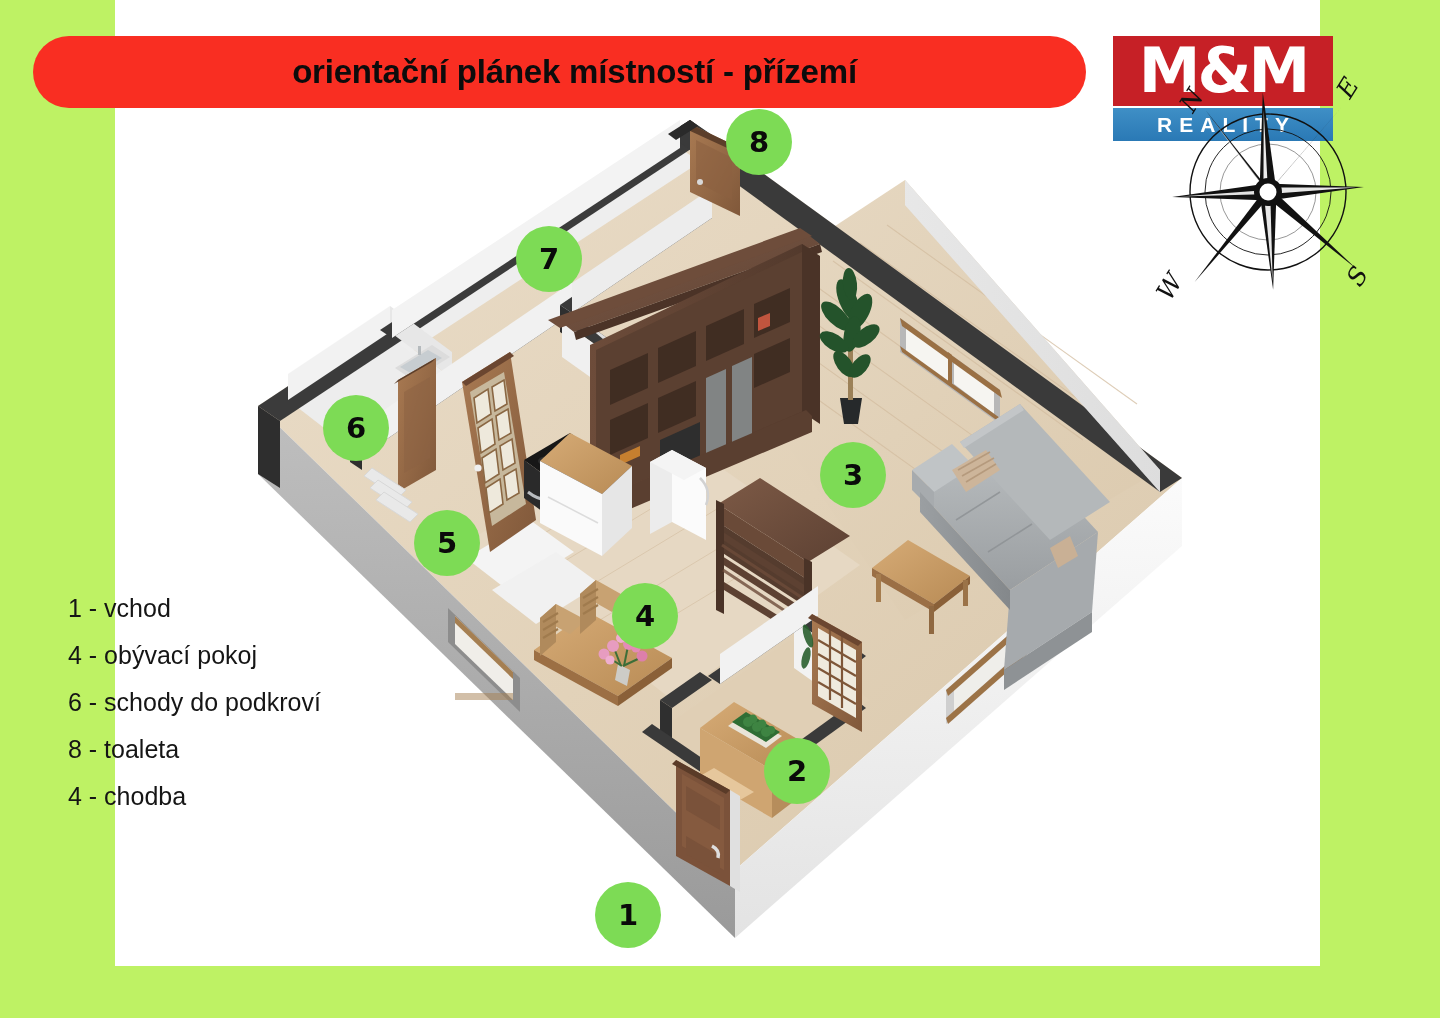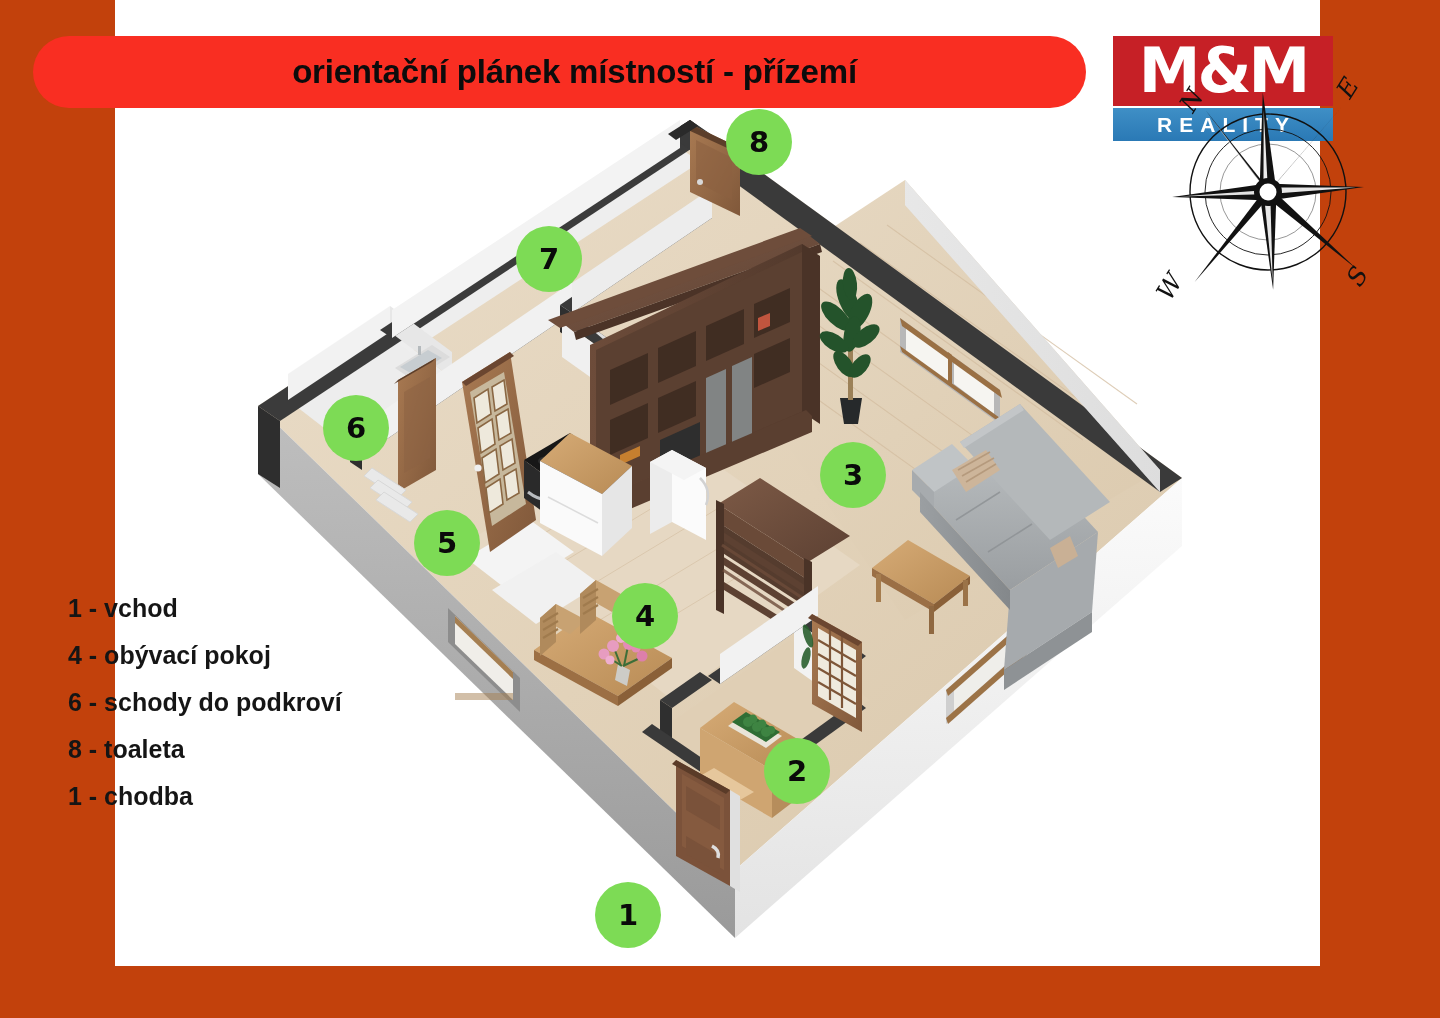--- a/index.html
+++ b/index.html
@@ -7,21 +7,21 @@
   html, body {
     margin: 0; padding: 0;
     width: 1440px; height: 1018px;
     overflow: hidden;
     background: #fcfcfc;
     font-family: "Liberation Sans", sans-serif;
   }
   #page {
     position: relative;
     width: 1440px; height: 1018px;
-    background: #c2410c;
+    background: #bef264;
   }
   
   #slide-panel {
     position: absolute;
     left: 115px; top: 0px;
     width: 1205px; height: 966px;
     background: #ffffff;
   }
 
   
@@ -87,21 +87,21 @@
   }
 
   
   #legend {
     position: absolute;
     left: 68px; top: 585px;
     z-index: 30;
   }
   .legend-row {
     font-size: 25px;
-    font-weight: bold;
+    font-weight: normal;
     color: #151515;
     line-height: 47px;
     white-space: nowrap;
   }
 
   
   #floorplan {
     position: absolute;
     left: 0px; top: 0px;
     width: 1440px; height: 1018px;
@@ -668,21 +668,21 @@
       <text x="210" y="226" transform="rotate(-58 210 226)">S</text>
       <text x="20" y="240" transform="rotate(-58 20 240)">W</text>
     </g>
   </svg>
 
   <div id="legend">
     <div class="legend-row">1 - vchod</div>
     <div class="legend-row">4 - obývací pokoj</div>
     <div class="legend-row">6 - schody do podkroví</div>
     <div class="legend-row">8 - toaleta</div>
-    <div class="legend-row">1 - chodba</div>
+    <div class="legend-row">4 - chodba</div>
   </div>
 
   <div id="markers-layer">
       <div class="marker" style="left: 595px; top: 882px; background: rgb(125, 219, 85);">
         <span class="marker-label">1</span>
       </div>
       <div class="marker" style="left: 764px; top: 738px; background: rgb(125, 219, 85);">
         <span class="marker-label">2</span>
       </div>
       <div class="marker" style="left: 820px; top: 442px; background: rgb(125, 219, 85);">

